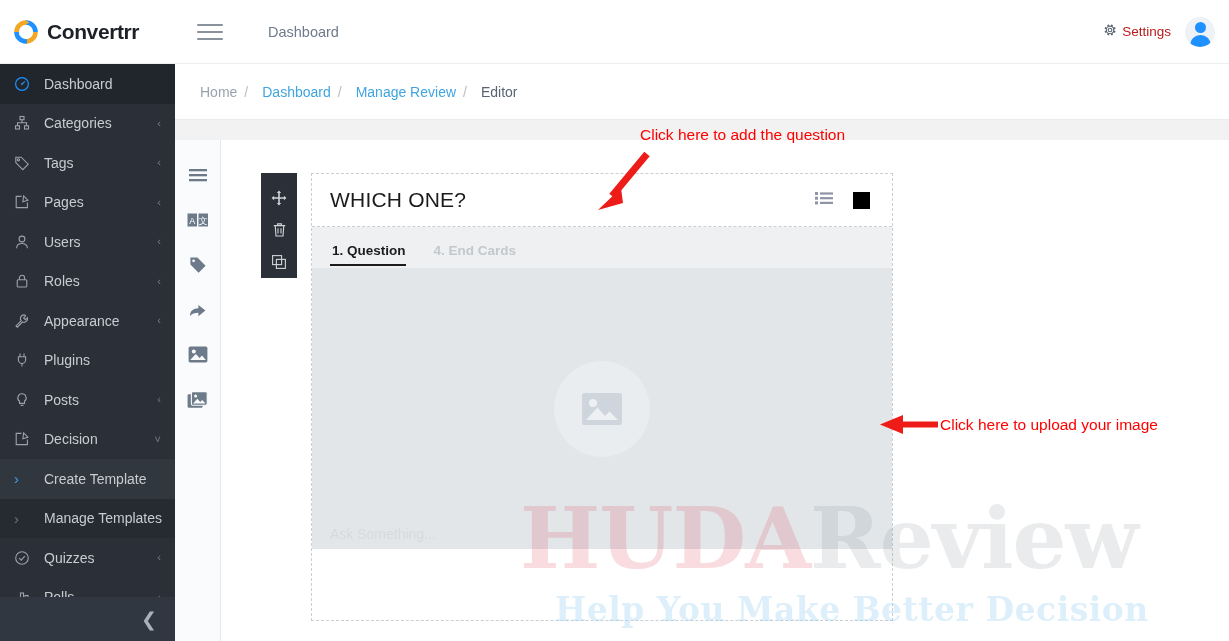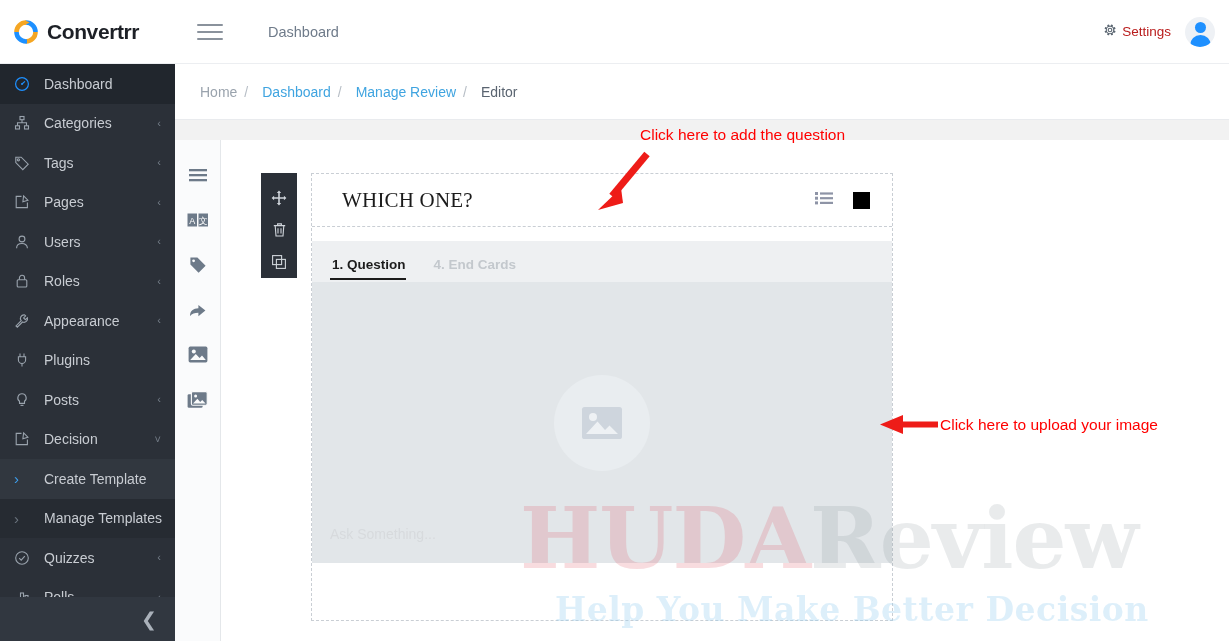--- a/index.html
+++ b/index.html
@@ -131,31 +131,30 @@
 
   .qcard {
     position: absolute; left: 136px; top: 53px; width: 582px; height: 448px;
     background: #ffffff; border: 1px dashed #c9ced4;
   }
   .qcard-head {
     height: 53px; display: flex; align-items: center;
     border-bottom: 1px dashed #c9ced4; padding: 0 22px 0 18px;
   }
   .qcard-title {
-    font-family: Liberation Serif, serif; font-size: 21px; color: #1b1b1b;
-    font-weight: 400; letter-spacing: 0.2px; cursor: text; flex: 1 1 auto; margin-left: 12px;
+    font-family: Liberation Sans, sans-serif; font-size: 21px; color: #1b1b1b;
+    font-weight: 400; letter-spacing: 0.2px; cursor: text; flex: 1 1 auto;
   }
   .head-icons { display: flex; align-items: center; gap: 20px; }
   .list-icon { cursor: pointer; display: block; }
   .color-swatch { width: 17px; height: 17px; background: #000000; cursor: pointer; }
 
   .qcard-tabs {
     height: 41px; background: #eef0f2; display: flex; align-items: flex-end;
     padding-left: 18px;
-    margin-top: 14px;
   }
   .qtab {
     font-size: 13.5px; font-weight: bold; padding: 0 8px 10px 2px; cursor: pointer;
     position: relative; margin-right: 18px;
   }
   .qtab.active { color: #1c1c1c; }
   .qtab.active::after {
     content: ""; position: absolute; left: 0; right: 8px; bottom: 2px;
     height: 2.5px; background: #1c1c1c;
   }

